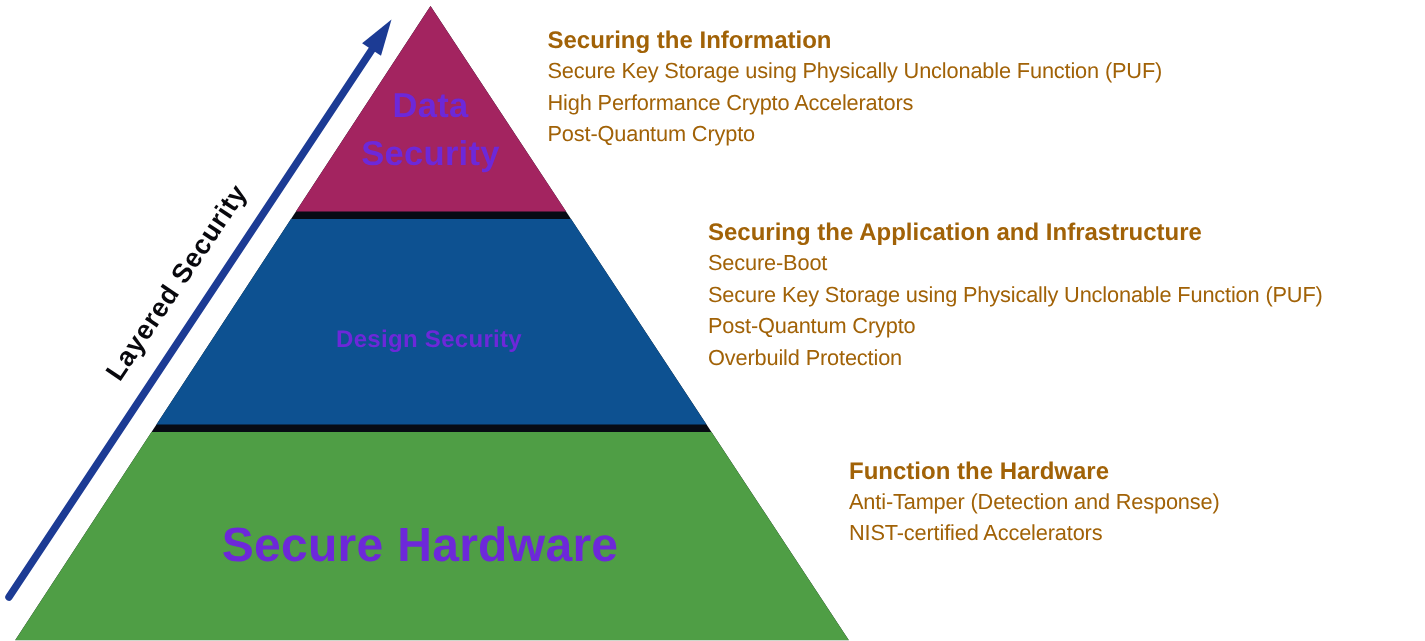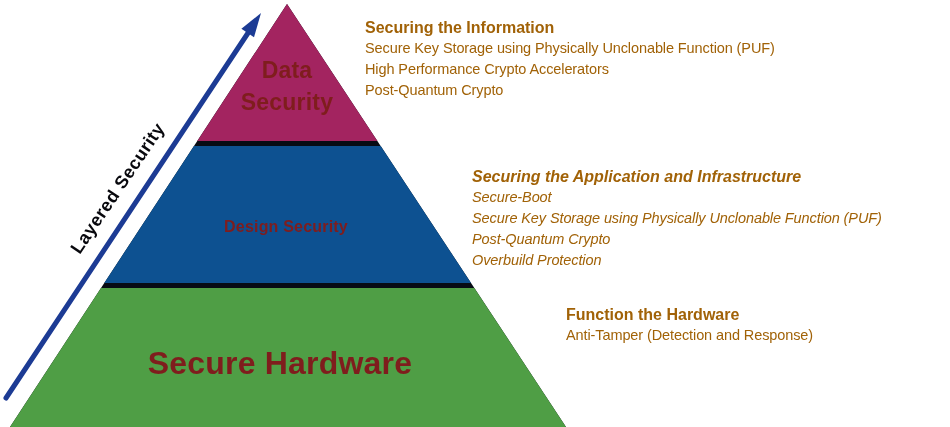--- a/index.html
+++ b/index.html
@@ -8,21 +8,21 @@
     width: 950px;
     height: 427px;
     background: #ffffff;
     font-family: "Liberation Sans", sans-serif;
     overflow: hidden;
   }
   .stage svg { position: absolute; left: 0; top: 0; }
 
   .layer-label {
     position: absolute;
-    color: #7f1d1d;
+    color: #6d28d9;
     font-weight: bold;
     text-align: center;
     line-height: 32px;
     letter-spacing: 0.2px;
   }
   .label-data     { left: 227px; top: 54px;  width: 120px; font-size: 23px; }
   .label-design   { left: 136px; top: 213px; width: 300px; font-size: 16px; line-height: 28px; }
   .label-hardware { left: 130px; top: 349px; width: 300px; font-size: 32px; line-height: 28px; }
 
   .axis-label {
@@ -42,21 +42,21 @@
   .ann {
     position: absolute;
     color: #a16207;
     font-size: 14.5px;
     line-height: 21px;
     white-space: nowrap;
     letter-spacing: -0.1px;
   }
   .ann-heading { font-size: 16px; font-weight: bold; letter-spacing: 0; }
   .ann-1 { left: 365px; top: 17px; }
-  .ann-2 { left: 472px; top: 166px; font-style: italic; }
+  .ann-2 { left: 472px; top: 145px; }
   .ann-3 { left: 566px; top: 304px; }
 </style>
 </head>
 <body>
 
 <div class="stage">
 
   <svg width="950" height="427" viewBox="0 0 950 427">
 
     <polygon points="287,4 10,427 566,427" fill="#070B14"></polygon>
@@ -88,15 +88,16 @@
     <div class="ann-heading">Securing the Application and Infrastructure</div>
     <div class="ann-item">Secure-Boot</div>
     <div class="ann-item">Secure Key Storage using Physically Unclonable Function (PUF)</div>
     <div class="ann-item">Post-Quantum Crypto</div>
     <div class="ann-item">Overbuild Protection</div>
   </div>
 
   <div class="ann ann-3">
     <div class="ann-heading">Function the Hardware</div>
     <div class="ann-item">Anti-Tamper (Detection and Response)</div>
+    <div class="ann-item">NIST-certified Accelerators</div>
   </div>
 
 </div>
 
 </body></html>

